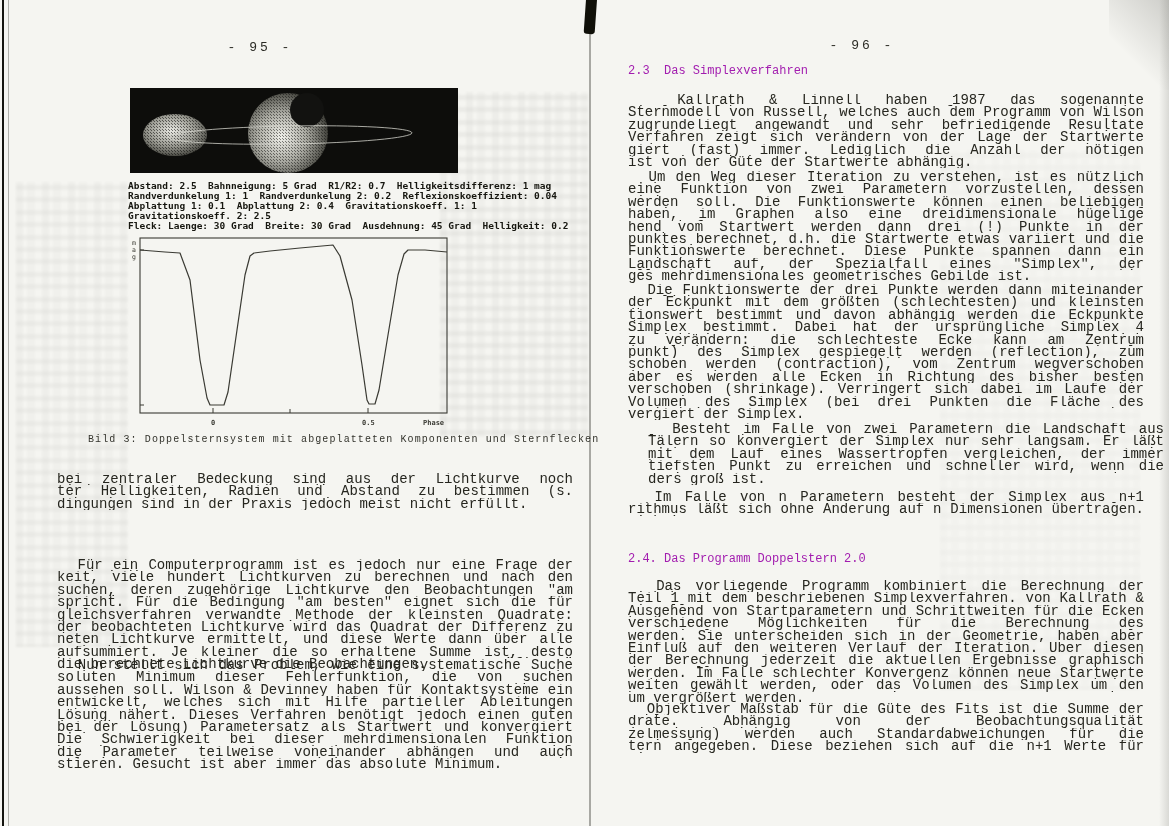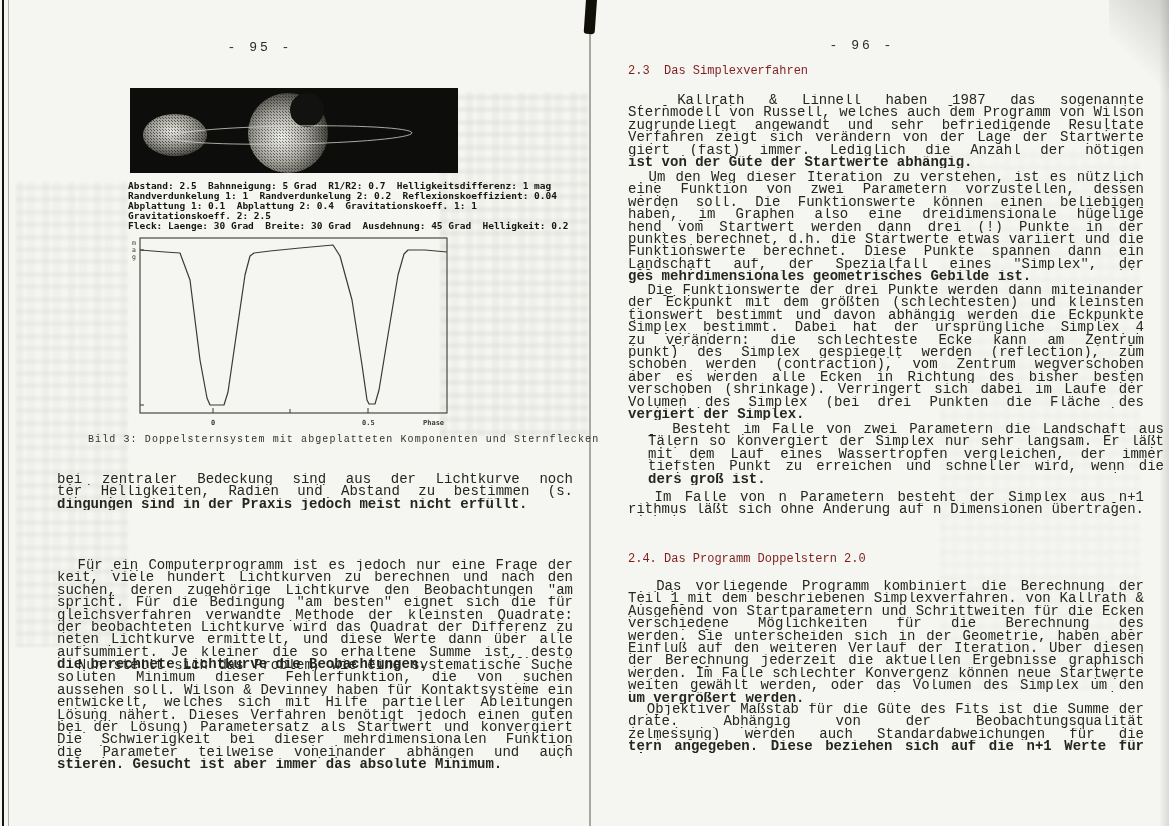--- a/index.html
+++ b/index.html
@@ -18,25 +18,25 @@
   .right-edge-shade{position:absolute;right:0;top:0;width:10px;height:826px;background:linear-gradient(270deg,rgba(90,90,85,.18),transparent);}
   .ghost{
     position:absolute;filter:blur(1.1px);
     background:
       repeating-linear-gradient(180deg, transparent 0 3px, rgba(95,95,90,.55) 3px 8px, transparent 8px 12.4px),
       repeating-linear-gradient(90deg, rgba(60,60,55,.35) 0 7px, transparent 7px 11px, rgba(60,60,55,.25) 11px 19px, transparent 19px 26px);
     background-blend-mode:multiply;
   }
   
   .pageno{position:absolute;font-size:13px;letter-spacing:3px;color:#2a2a24;}
-  .heading{position:absolute;font-size:12px;white-space:pre;color:#7f1d1d;}
+  .heading{position:absolute;font-size:12px;white-space:pre;color:#a21caf;}
   
   .para{position:absolute;width:516px;font-size:14px;line-height:12.4px;color:#26261f;}
   .para .tline{text-align:justify;text-align-last:justify;height:12.4px;overflow:hidden;}
-  .para .tline-last{text-align-last:left;font-weight:bold;}
+  .para .tline-last{text-align-last:left;}
   
   .params{position:absolute;font-family:"DejaVu Sans Mono",monospace;font-weight:bold;font-size:9.5px;line-height:10px;color:#16160f;}
   .params .tline{white-space:pre;text-align:left;}
   .caption{position:absolute;font-size:10px;letter-spacing:1.1px;color:#33332c;}
   .figure-svg{position:absolute;}
   .plot-svg{position:absolute;}
 </style>
 </head>
 <body>
 

